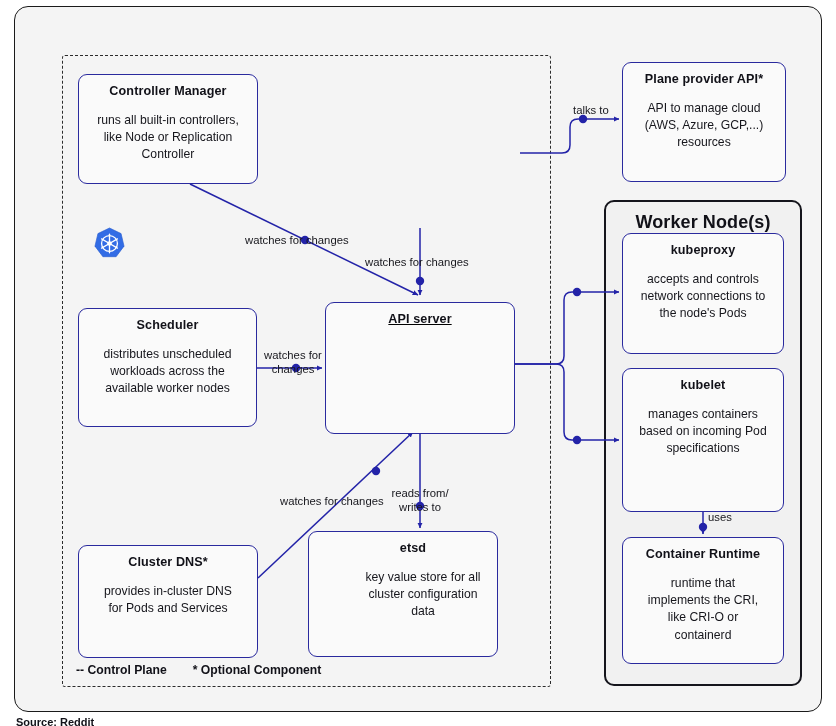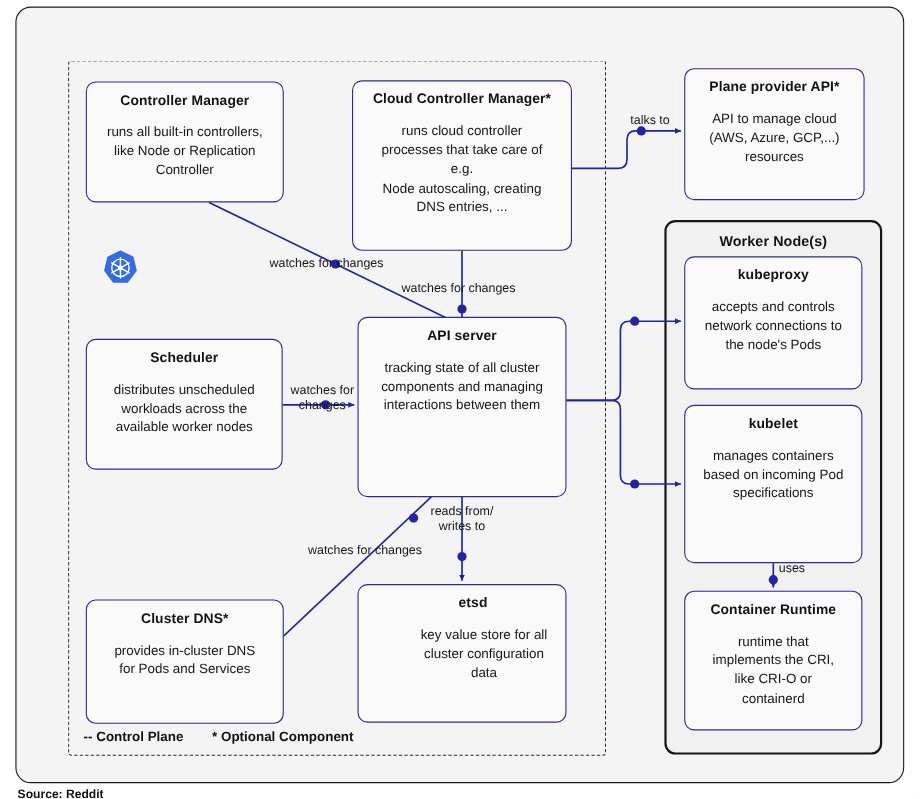--- a/index.html
+++ b/index.html
@@ -56,21 +56,21 @@
     box-sizing: border-box;
     background: #f1f1f1;
   }
 
   #worker-node-title {
     position: absolute;
     left: 0;
     top: 10px;
     width: 100%;
     text-align: center;
-    font-size: 13px;
+    font-size: 18px;
     font-weight: bold;
     color: #111118;
     letter-spacing: .1px;
   }
 
   
   .node {
     position: absolute;
     box-sizing: border-box;
     background: #fafafa;
@@ -99,23 +99,23 @@
     font-weight: 400;
     color: #16161c;
     line-height: 1.42;
   }
 
   
   #n-controller-manager { left: 78px;  top: 74px;  width: 180px; height: 110px; align-items: center; }
   #n-cloud-controller   { left: 320px; top: 73px;  width: 200px; height: 155px; }
   #n-cloud-provider     { left: 622px; top: 62px;  width: 164px; height: 120px; }
   #n-scheduler          { left: 78px;  top: 308px; width: 179px; height: 119px; }
-  #n-api-server         { left: 325px; top: 288px; width: 190px; height: 164px; }
+  #n-api-server         { left: 325px; top: 302px; width: 190px; height: 132px; text-decoration: underline; }
   #n-cluster-dns        { left: 78px;  top: 545px; width: 180px; height: 113px; }
-  #n-etcd               { left: 325px; top: 531px; width: 190px; height: 126px; padding-left: 28px; }
+  #n-etcd               { left: 308px; top: 531px; width: 190px; height: 126px; padding-left: 28px; }
   #n-kubeproxy          { left: 622px; top: 233px; width: 162px; height: 121px; }
   #n-kubelet            { left: 622px; top: 368px; width: 162px; height: 144px; }
   #n-container-runtime  { left: 622px; top: 537px; width: 162px; height: 127px; }
 
   
   #k8s-logo {
     position: absolute;
     left: 93px;
     top: 227px;
     width: 33px;
@@ -227,21 +227,21 @@
 
   <div class="elabel" style="left:245px; top:233px;">watches for changes</div>
 
   <div class="elabel" style="left:365px; top:255px;">watches for changes</div>
 
   <div class="elabel" style="left:573px; top:103px;">talks to</div>
 
   <div class="elabel" style="left: 258px; top: 348px; width: 70px; white-space: pre-line;">watches for
 changes</div>
 
-  <div class="elabel" style="left: 385px; top: 458px; width: 70px; white-space: pre-line; text-align: center;">reads from/
+  <div class="elabel" style="left: 385px; top: 486px; width: 70px; white-space: pre-line; text-align: center;">reads from/
 writes to</div>
 
   <div class="elabel" style="left:280px; top:494px;">watches for changes</div>
 
   <div class="elabel" style="left:708px; top:510px;">uses</div>
 
   <div id="k8s-logo">
     <svg viewBox="0 0 100 100" width="33" height="33" xmlns="http://www.w3.org/2000/svg">
       <polygon points="50,3 85,20 94,58 70,90 30,90 6,58 15,20" fill="#326ce5" stroke="#2a5fd0" stroke-width="2"></polygon>
       <circle cx="50" cy="50" r="24" fill="none" stroke="#ffffff" stroke-width="4"></circle>
@@ -257,48 +257,37 @@
     </svg>
   </div>
 
   <div class="node" id="n-controller-manager">
     <div class="ttl">Controller Manager</div>
     <div class="body" style="white-space: pre-line;">runs all built-in controllers,
 like Node or Replication
 Controller</div>
   </div>
 
-  <div class="node" id="n-cloud-controller">
-    <div class="ttl">Cloud Controller Manager*</div>
-    <div class="body" style="white-space: pre-line;">runs cloud controller
-processes that take care of
-e.g.
-Node autoscaling, creating
-DNS entries, ...</div>
-  </div>
 
   <div class="node" id="n-cloud-provider">
     <div class="ttl">Plane provider API*</div>
     <div class="body" style="white-space: pre-line;">API to manage cloud
 (AWS, Azure, GCP,...)
 resources</div>
   </div>
 
   <div class="node" id="n-scheduler">
     <div class="ttl">Scheduler</div>
     <div class="body" style="white-space: pre-line;">distributes unscheduled
 workloads across the
 available worker nodes</div>
   </div>
 
   <div class="node" id="n-api-server">
     <div class="ttl">API server</div>
-    <div class="body" style="white-space: pre-line;">tracking state of all cluster
-components and managing
-interactions between them</div>
   </div>
 
   <div class="node" id="n-cluster-dns">
     <div class="ttl">Cluster DNS*</div>
     <div class="body" style="white-space: pre-line;">provides in-cluster DNS
 for Pods and Services</div>
   </div>
 
   <div class="node" id="n-etcd">
     <div class="ttl">etsd</div>

